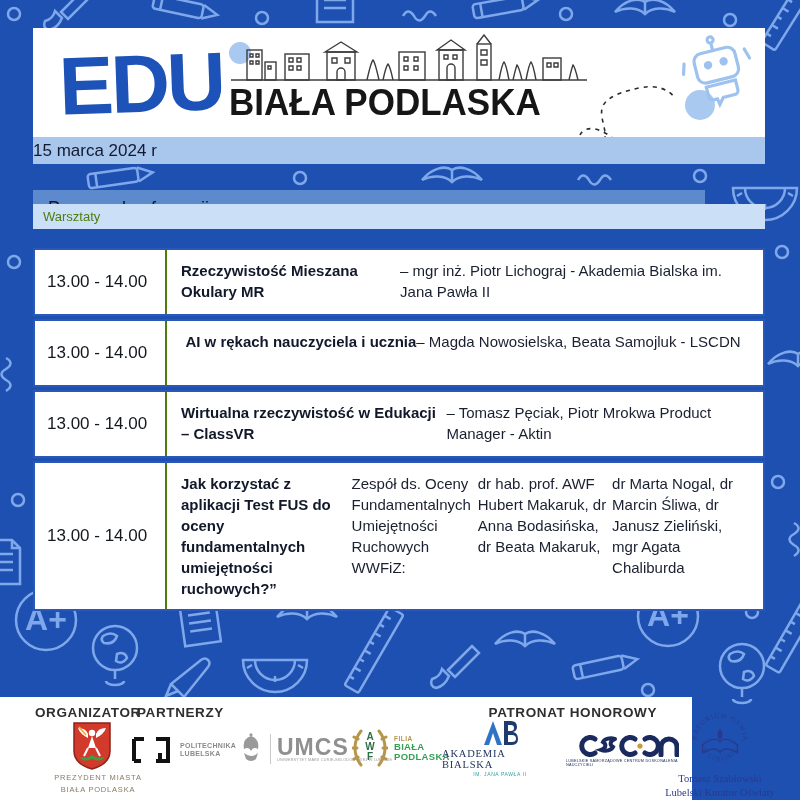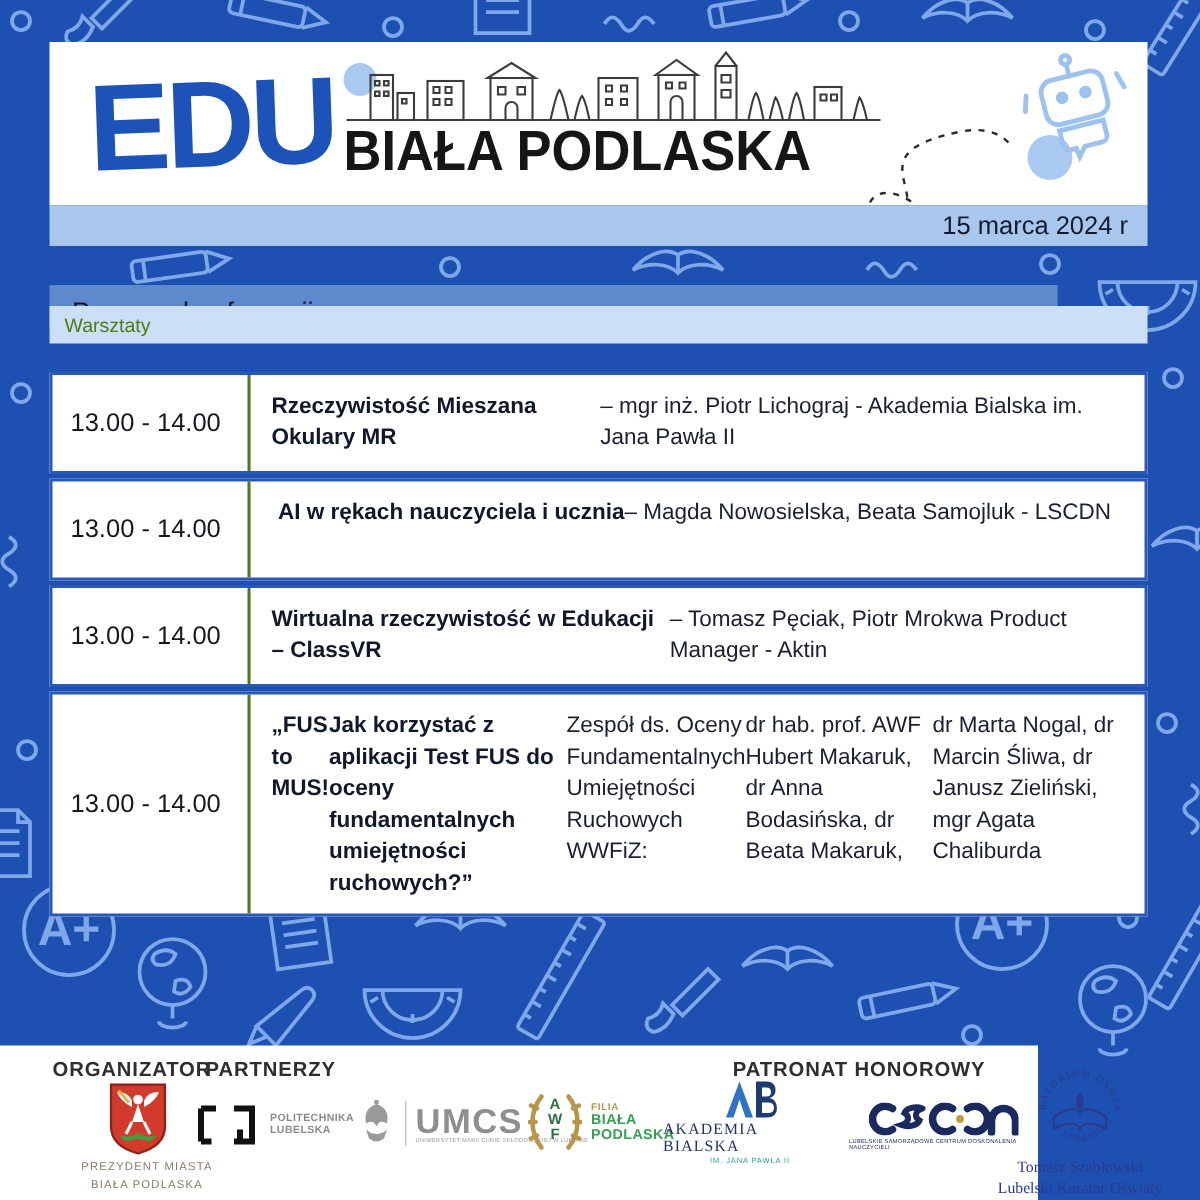--- a/index.html
+++ b/index.html
@@ -14,21 +14,21 @@
   .skyline{position:absolute;left:196px;top:6px;}
   .city-name{position:absolute;left:196px;top:52px;font-size:35px;font-weight:900;color:#161616;
              letter-spacing:0px;transform:scaleY(1.08);transform-origin:top left;white-space:nowrap;}
   .dot-a{position:absolute;left:196px;top:14px;width:22px;height:22px;border-radius:50%;background:#a9c9f1;}
   .dot-b{position:absolute;left:652px;top:62px;width:30px;height:30px;border-radius:50%;background:#a9c9f1;}
   .robot{position:absolute;left:640px;top:4px;}
   .dashline{position:absolute;left:510px;top:30px;}
 
   
   .date-strip{position:absolute;left:33px;top:137px;width:732px;height:27px;background:#a9c6ec;z-index:2;
-              display:flex;align-items:center;justify-content:flex-end;padding-right:13px;box-sizing:border-box;
+              display:flex;align-items:center;justify-content:flex-start;padding-right:13px;box-sizing:border-box;
               font-size:17px;color:#121a30;}
 
   
   .program-bar{position:absolute;left:33px;top:190px;width:672px;height:29px;background:#5d89cd;z-index:2;
                display:flex;align-items:flex-end;padding-left:15px;box-sizing:border-box;
                font-size:18px;color:#0d1527;}
   .warsztaty-bar{position:absolute;left:33px;top:204px;width:732px;height:25px;background:#cbdff7;z-index:2;
                display:flex;align-items:center;padding-left:10px;box-sizing:border-box;
                font-size:13px;color:#4d7c0f;}
 
@@ -255,21 +255,20 @@
       <div class="time">13.00 - 14.00</div>
       <div class="desc">
         <div class="t">Wirtualna rzeczywistość w Edukacji – ClassVR</div>
         <div class="d">– Tomasz Pęciak, Piotr Mrokwa Product Manager - Aktin</div>
       </div>
     </div>
 
     <div class="row r-big">
       <div class="time">13.00 - 14.00</div>
       <div class="desc">
-        <div class="t">„FUS to MUS!</div>
         <div class="t">Jak korzystać z aplikacji Test FUS do oceny fundamentalnych umiejętności ruchowych?”</div>
         <div class="d">Zespół ds. Oceny Fundamentalnych Umiejętności Ruchowych WWFiZ:</div>
         <div class="d">dr hab. prof. AWF Hubert Makaruk, dr Anna Bodasińska, dr Beata Makaruk,</div>
         <div class="d">dr Marta Nogal, dr Marcin Śliwa, dr Janusz Zieliński, mgr Agata Chaliburda</div>
       </div>
     </div>
   </div>
 
   <div class="footer">
     <div class="f-label lbl-org">ORGANIZATOR</div>

